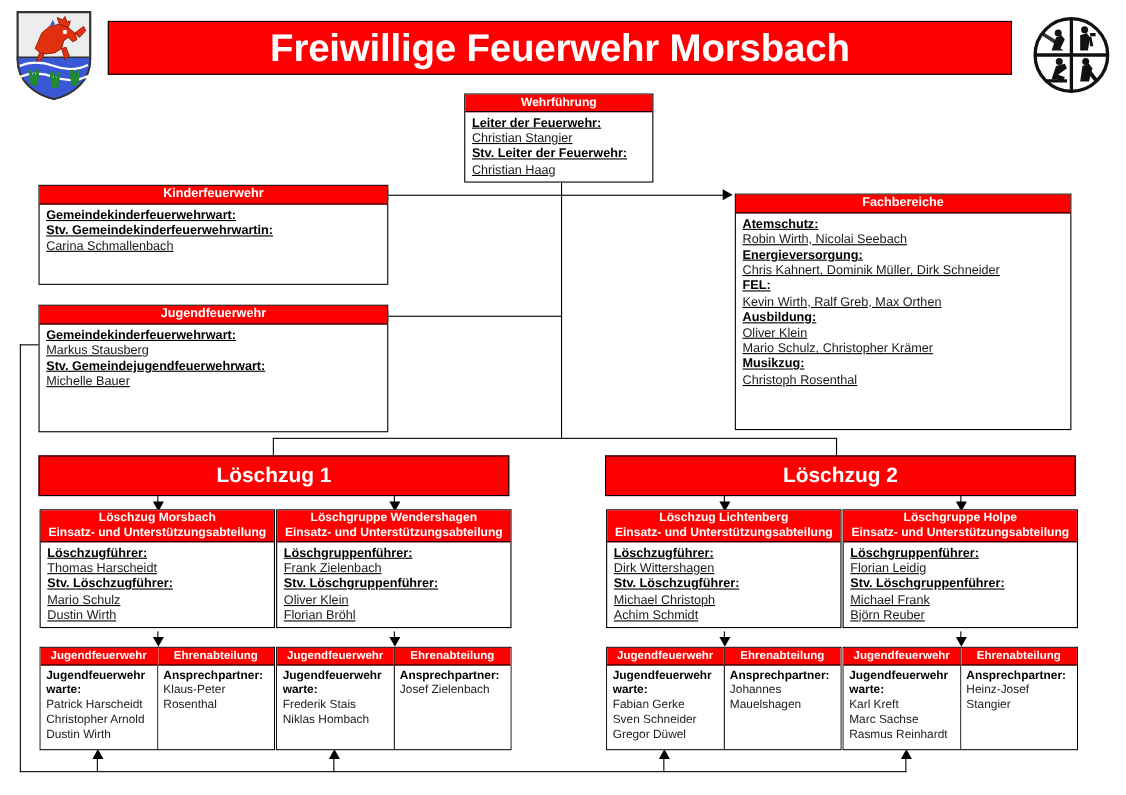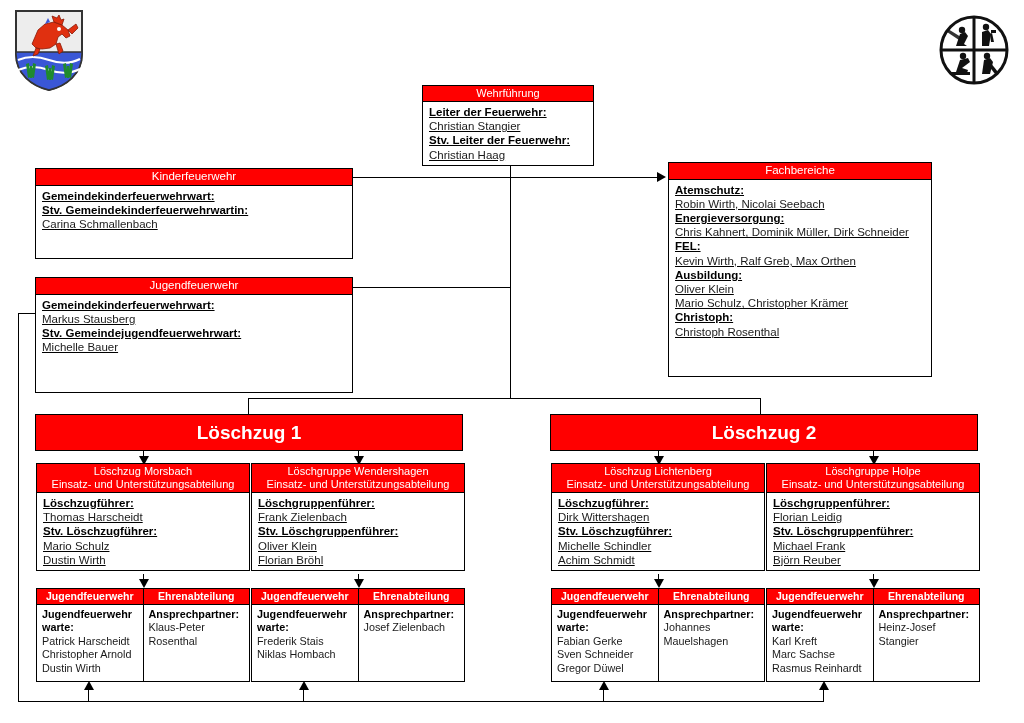--- a/index.html
+++ b/index.html
@@ -7,21 +7,21 @@
     width: 1024px; height: 723px;
     background: #ffffff;
     font-family: "Liberation Sans", sans-serif;
     overflow: hidden;
   }
   #root { position: relative; width: 1024px; height: 723px; }
 
   
   .box { position: absolute; border: 1px solid #000; background: #fff; }
   .box-hd {
-    background: #ff0000; color: #ffffff; font-weight: normal;
+    background: #ff0000; color: #ffffff; font-weight: bold;
     text-align: center; line-height: 1.18;
     border-bottom: 1px solid #000;
     padding: 1px 2px;
   }
   .box-bd { padding: 3px 5px 3px 6px; text-decoration: underline; }
   .ln { font-size: 11.5px; line-height: 14.2px; color: #1a1a1a; white-space: nowrap; }
   .ln.b { font-weight: bold; color: #000; }
 
   
   #banner {
@@ -118,20 +118,23 @@
         <path d="M22 62 L26 50 L34 48 L36 52 L28 58 L34 60 L33 63 Z"></path>
         <circle cx="29" cy="46" r="3.2"></circle>
         <path d="M16 62 L36 62 L36 65 L16 65 Z"></path>
         <path d="M48 64 L50 50 L56 48 L59 52 L56 64 Z"></path>
         <circle cx="53" cy="46" r="3.2"></circle>
         <path d="M56 52 L64 62 L61 64 L54 55 Z"></path>
       </g>
     </svg>
   </div>
 
+  <div id="banner">
+    <span class="t">Freiwillige Feuerwehr Morsbach</span>
+  </div>
 
   <div class="vline" style="left:510px; top:166px; height:232px;"></div>
 
   <div class="hline" style="left:352px; top:177px; width:159px;"></div>
   <div class="arw arw-l" style="left:344px; top:172px;"></div>
 
   <div class="hline" style="left:510px; top:177px; width:148px;"></div>
   <div class="arw arw-r" style="left:657px; top:172px;"></div>
 
   <div class="hline" style="left:352px; top:287px; width:159px;"></div>
@@ -194,33 +197,33 @@
   <div class="box" id="jugendfeuerwehr" style="left:35px; top:277px; width:318px;">
     <div class="box-hd" style="font-size:11.5px;">Jugendfeuerwehr</div>
     <div class="box-bd" style="min-height:97px;">
         <div class="ln b">Gemeindekinderfeuerwehrwart:</div>
         <div class="ln">Markus Stausberg</div>
         <div class="ln b">Stv. Gemeindejugendfeuerwehrwart:</div>
         <div class="ln">Michelle Bauer</div>
       </div>
   </div>
 
-  <div class="box" id="fachbereiche" style="left:668px; top:162px; width:264px;">
+  <div class="box" id="fachbereiche" style="left:668px; top:176px; width:306px;">
     <div class="box-hd" style="font-size:11.5px;">Fachbereiche</div>
     <div class="box-bd" style="min-height:196px;">
         <div class="ln b">Atemschutz:</div>
         <div class="ln">Robin Wirth, Nicolai Seebach</div>
         <div class="ln b">Energieversorgung:</div>
         <div class="ln">Chris Kahnert, Dominik Müller, Dirk Schneider</div>
         <div class="ln b">FEL:</div>
         <div class="ln">Kevin Wirth, Ralf Greb, Max Orthen</div>
         <div class="ln b">Ausbildung:</div>
         <div class="ln">Oliver Klein</div>
         <div class="ln">Mario Schulz, Christopher Krämer</div>
-        <div class="ln b">Christoph:</div>
+        <div class="ln b">Musikzug:</div>
         <div class="ln">Christoph Rosenthal</div>
       </div>
   </div>
 
   <div class="zug-banner" style="left:35px; top:414px; width:428px; height:37px;">
     <span class="t">Löschzug 1</span>
   </div>
   <div class="zug-banner" style="left:550px; top:414px; width:428px; height:37px;">
     <span class="t">Löschzug 2</span>
   </div>
@@ -255,21 +258,21 @@
 
   <div class="box unit" style="left:551px; top:463px; width:214px;">
     <div class="box-hd">
       <div>Löschzug Lichtenberg</div>
       <div>Einsatz- und Unterstützungsabteilung</div>
     </div>
     <div class="box-bd" style="min-height:76px;">
         <div class="ln b">Löschzugführer:</div>
         <div class="ln">Dirk Wittershagen</div>
         <div class="ln b">Stv. Löschzugführer:</div>
-        <div class="ln">Michelle Schindler</div>
+        <div class="ln">Michael Christoph</div>
         <div class="ln">Achim Schmidt</div>
       </div>
   </div>
 
   <div class="box unit" style="left:766px; top:463px; width:214px;">
     <div class="box-hd">
       <div>Löschgruppe Holpe</div>
       <div>Einsatz- und Unterstützungsabteilung</div>
     </div>
     <div class="box-bd" style="min-height:76px;">

